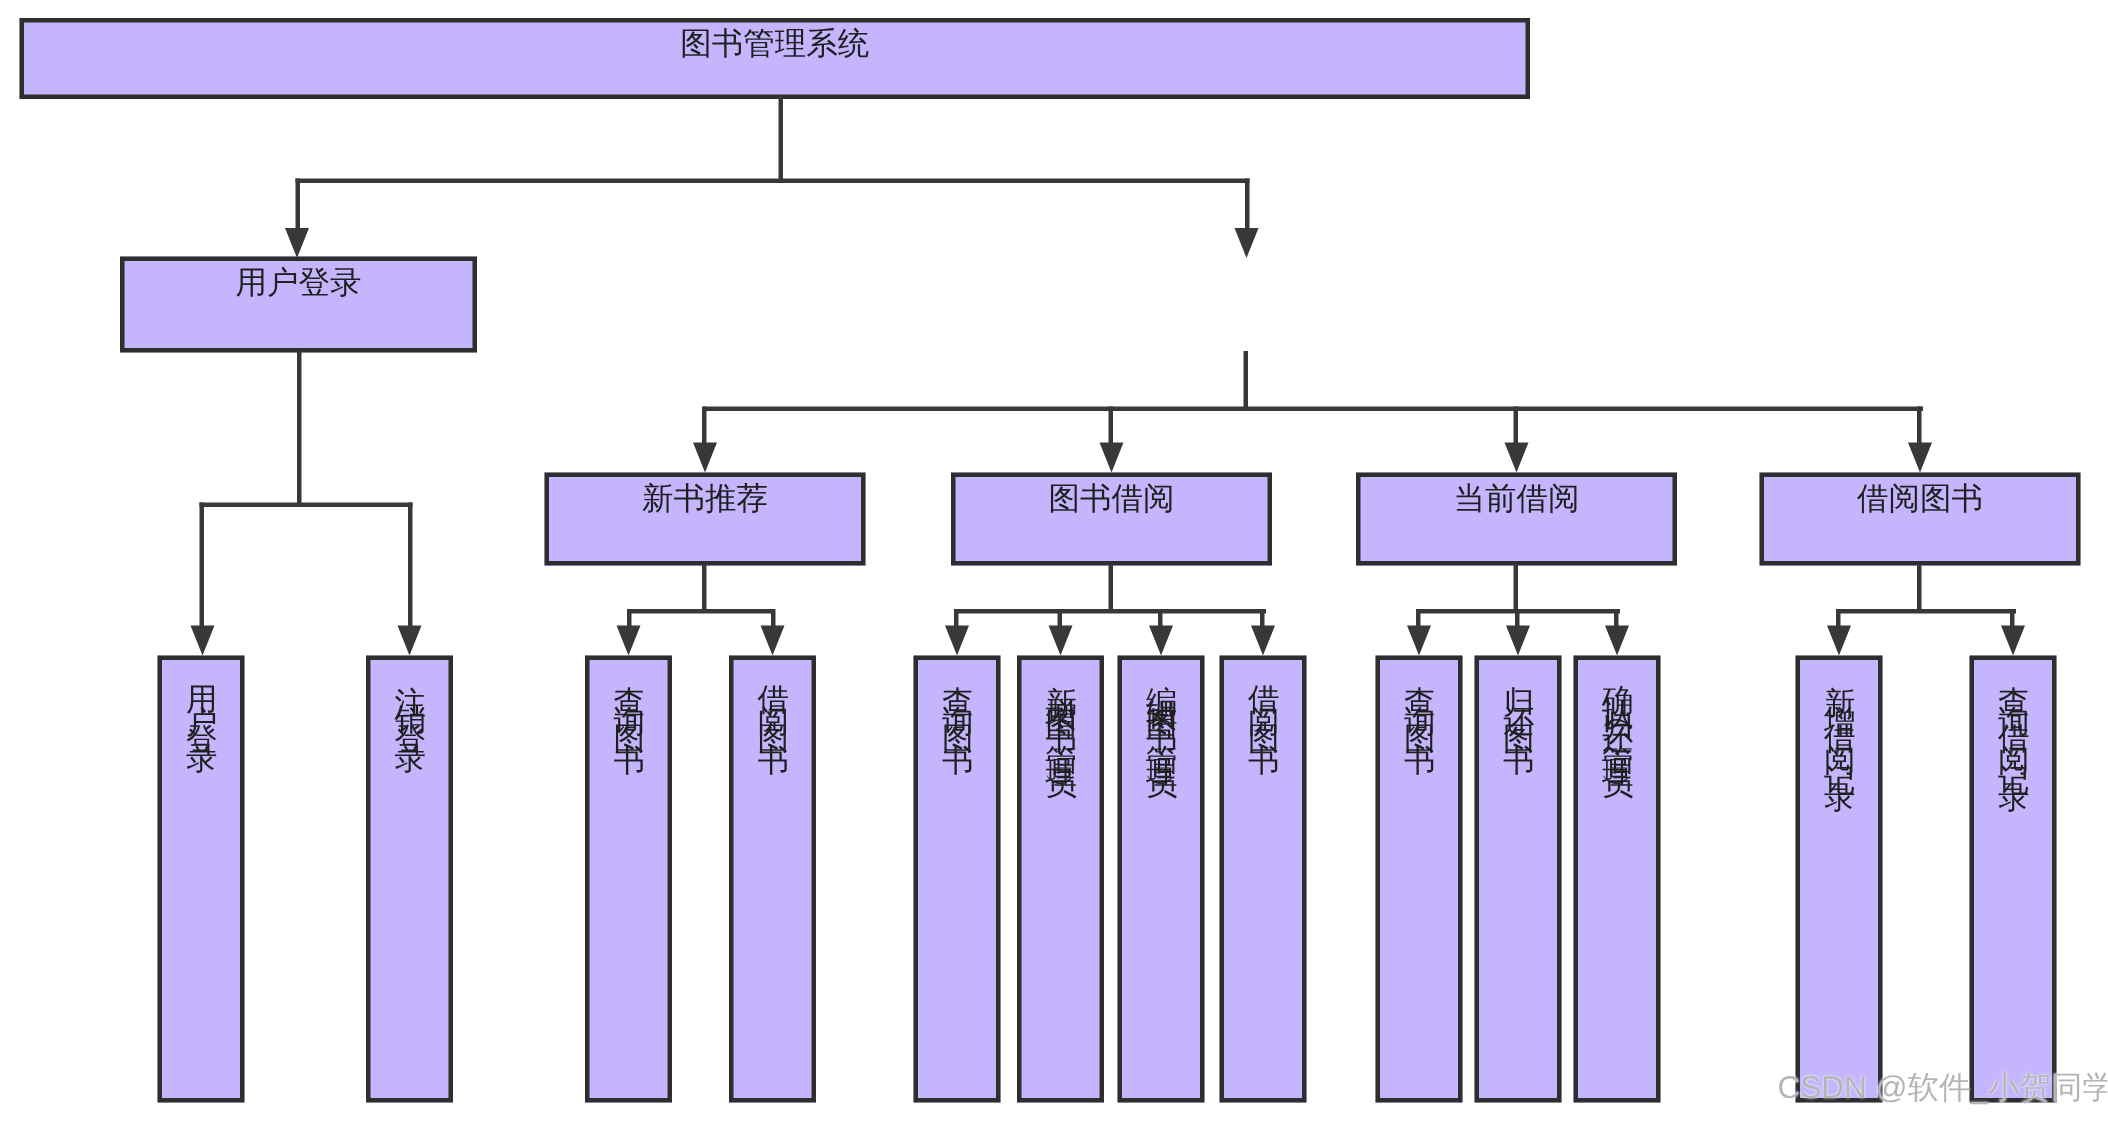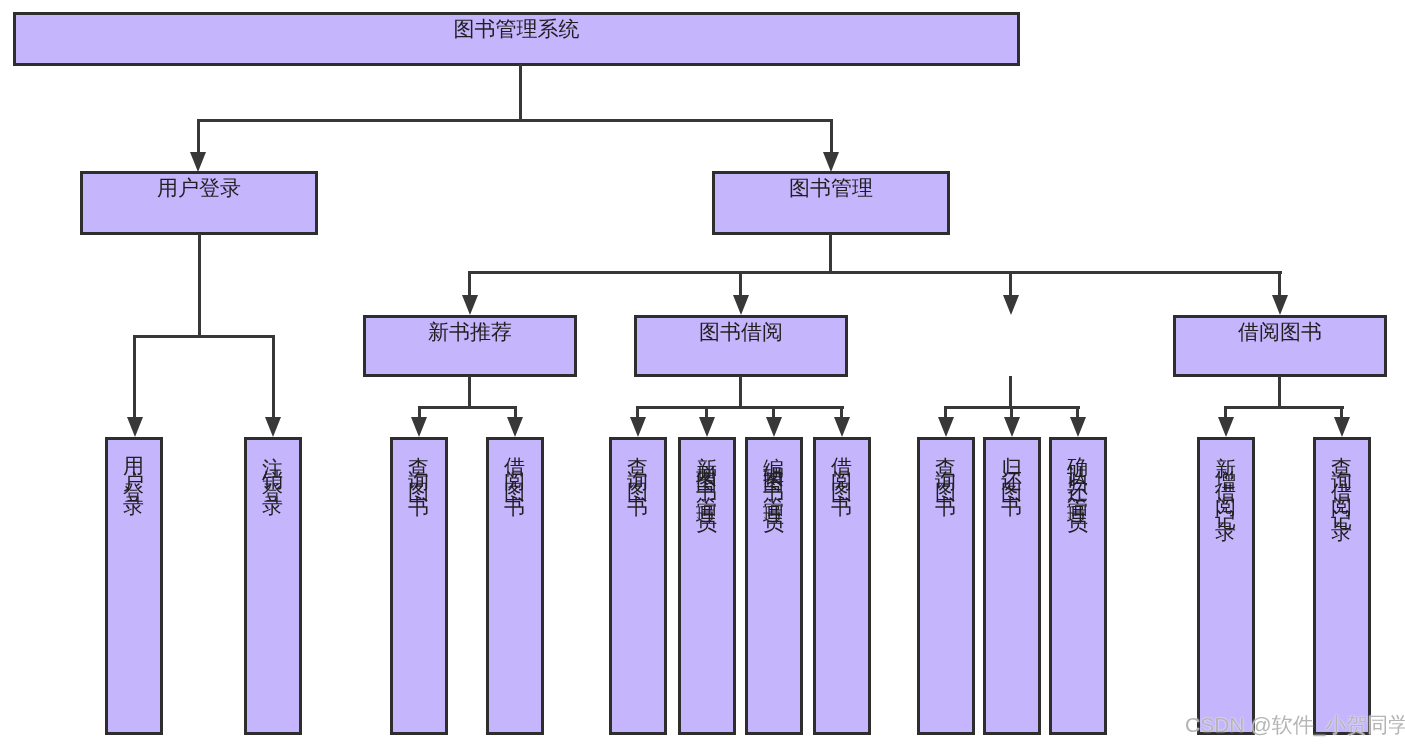--- a/index.html
+++ b/index.html
@@ -73,23 +73,20 @@
   <div class="vline" style="left:519px;top:64px;height:57px;"></div>
   <div class="hline" style="left:197px;top:119px;width:636px;"></div>
   <div class="vline" style="left:197px;top:119px;height:35px;"></div>
   <div class="arrow" style="left:190px;top:152px;"></div>
   <div class="vline" style="left:830px;top:119px;height:35px;"></div>
   <div class="arrow" style="left:823px;top:152px;"></div>
 
   <div class="node lvl2 user">
     <span>用户登录</span>
   </div>
-  <div class="node lvl2 book">
-    <span>图书管理</span>
-  </div>
 
   <div class="vline" style="left:198px;top:234px;height:104px;"></div>
   <div class="hline" style="left:133px;top:335px;width:142px;"></div>
   <div class="vline" style="left:133px;top:335px;height:84px;"></div>
   <div class="arrow" style="left:127px;top:417px;"></div>
   <div class="vline" style="left:272px;top:335px;height:84px;"></div>
   <div class="arrow" style="left:265px;top:417px;"></div>
 
   <div class="node leaf" style="left:105px;">
     <span class="vtext">用户登录</span>
@@ -107,20 +104,23 @@
   <div class="vline" style="left:1009px;top:271px;height:26px;"></div>
   <div class="arrow" style="left:1003px;top:295px;"></div>
   <div class="vline" style="left:1278px;top:271px;height:26px;"></div>
   <div class="arrow" style="left:1272px;top:295px;"></div>
 
   <div class="node lvl3 s1">
     <span>图书借阅</span>
   </div>
   <div class="node lvl3 s0">
     <span>新书推荐</span>
+  </div>
+  <div class="node lvl3 s2">
+    <span>当前借阅</span>
   </div>
   <div class="node lvl3 s3">
     <span>借阅图书</span>
   </div>
 
   <div class="vline" style="left:468px;top:376px;height:32px;"></div>
   <div class="hline" style="left:418px;top:406px;width:98px;"></div>
   <div class="vline" style="left:418px;top:406px;height:13px;"></div>
   <div class="arrow" style="left:411px;top:417px;"></div>
   <div class="vline" style="left:514px;top:406px;height:13px;"></div>

